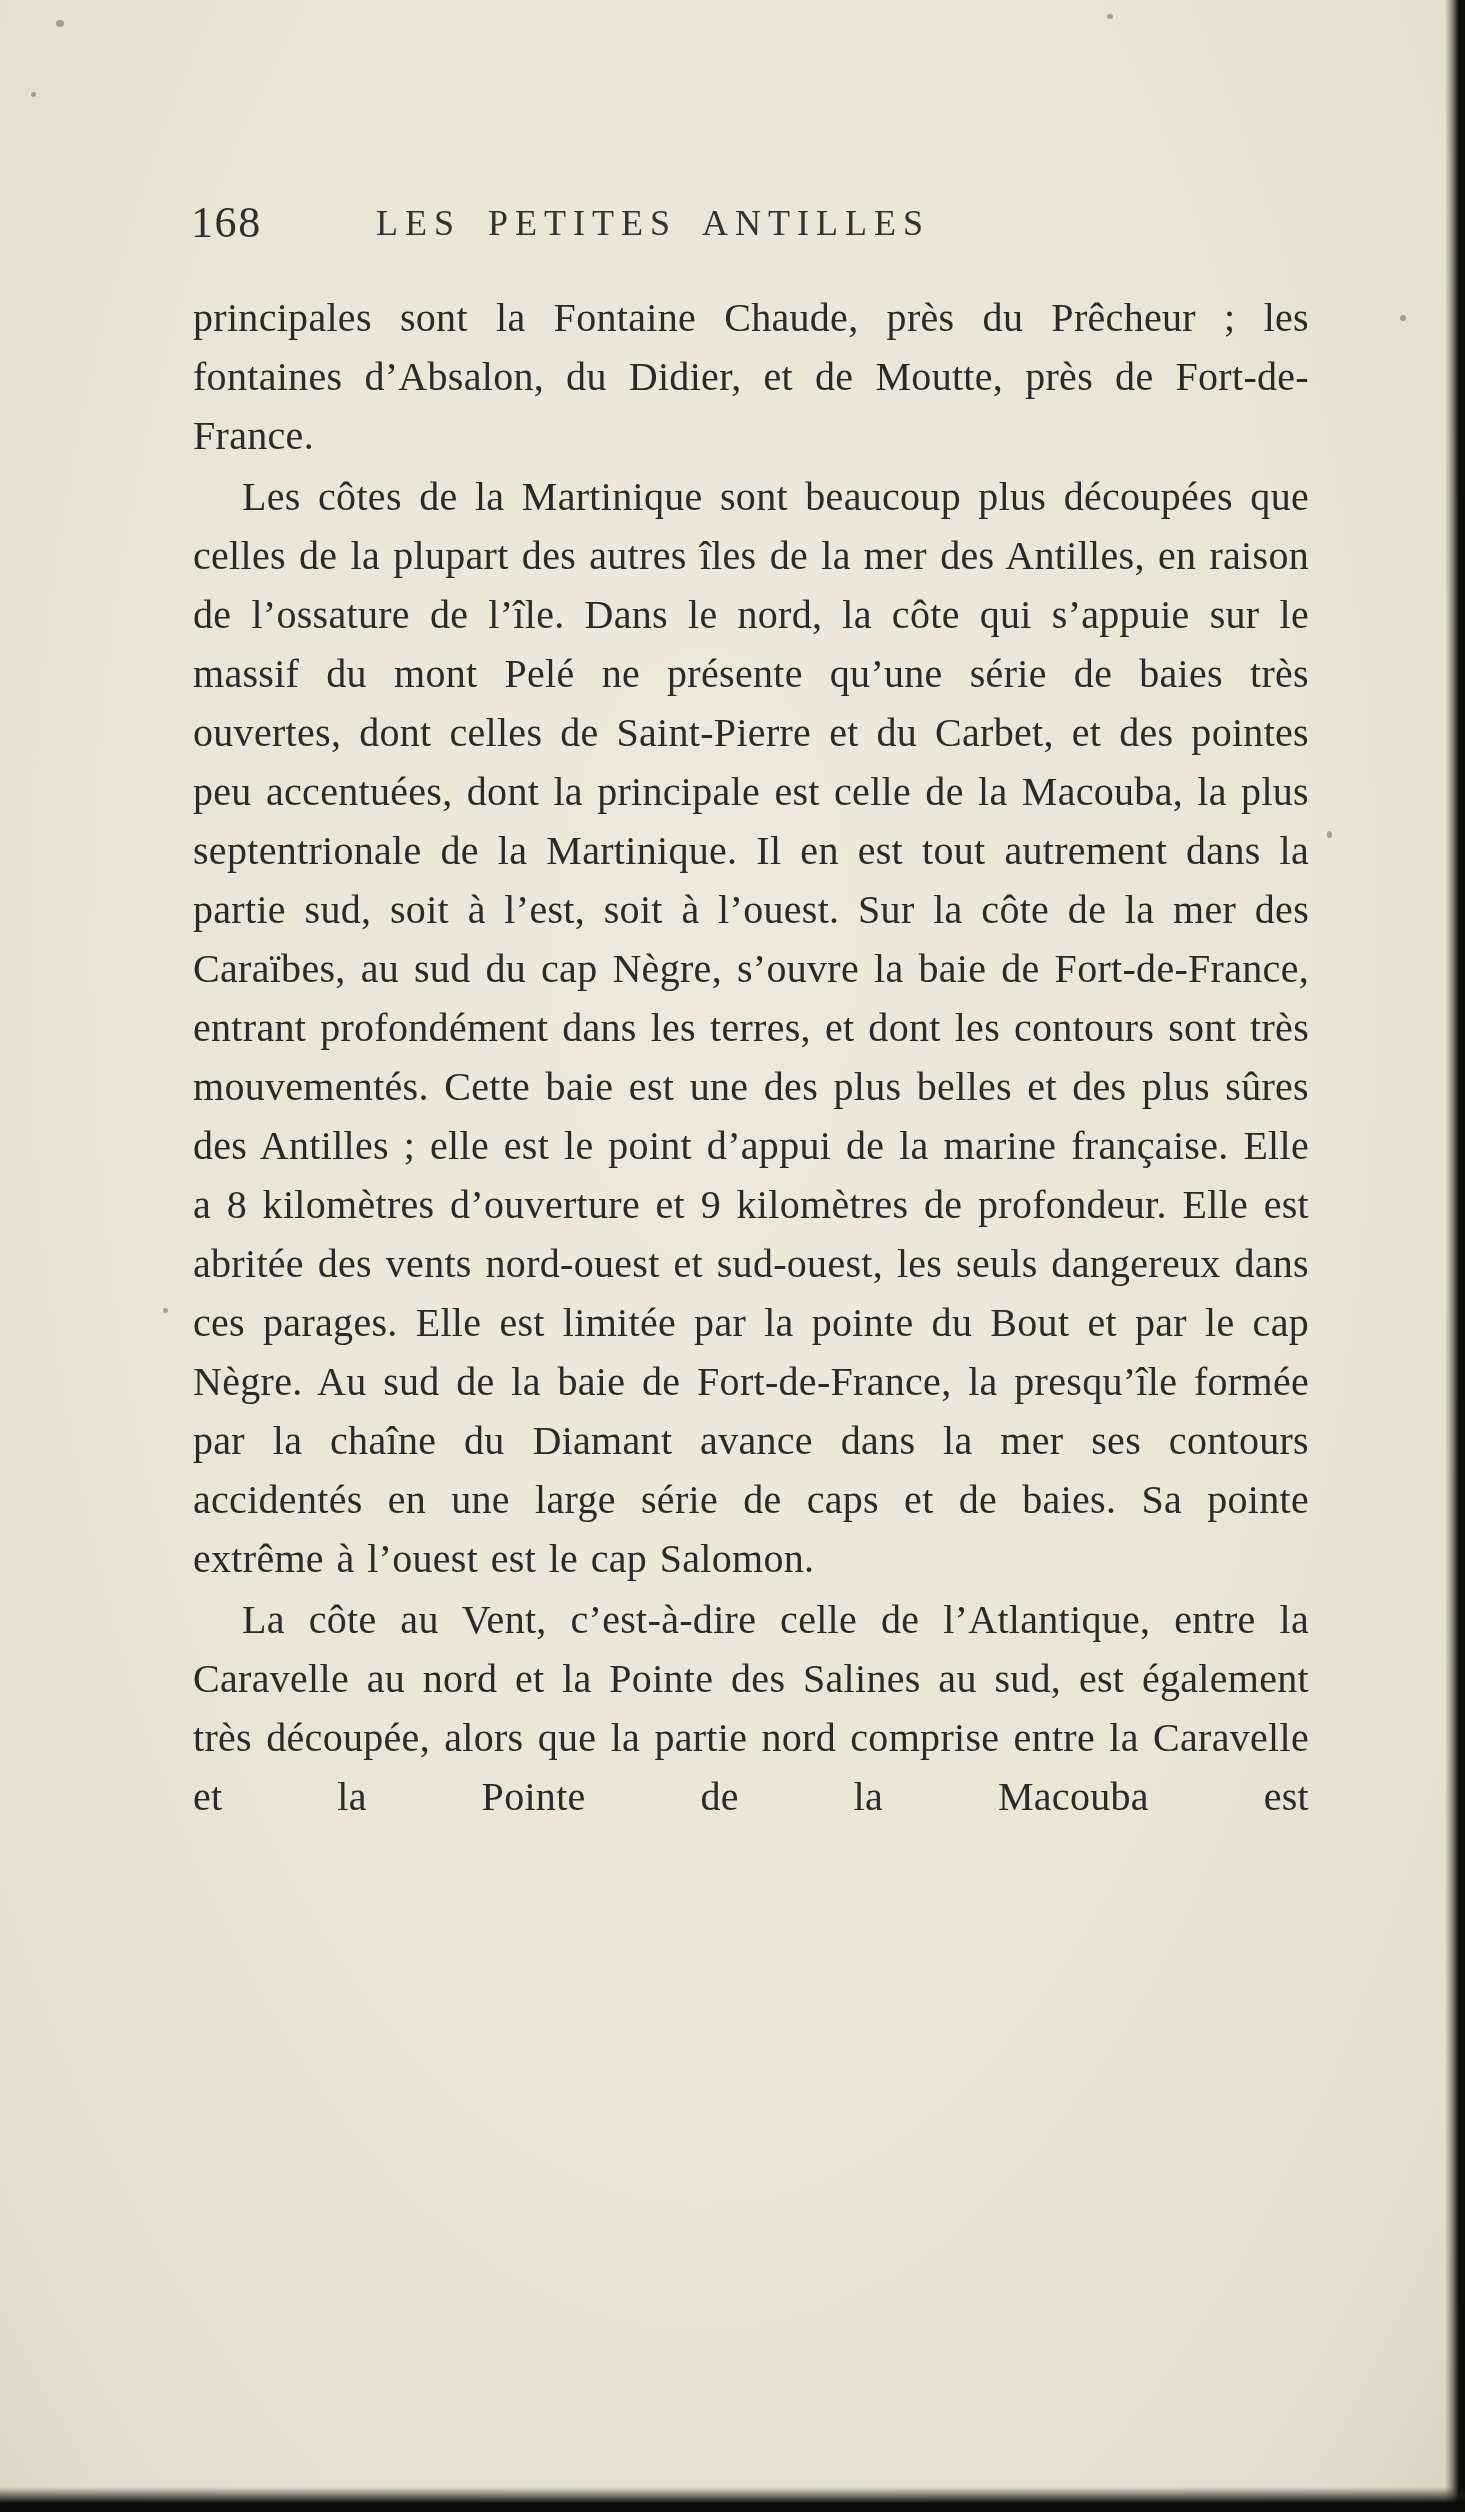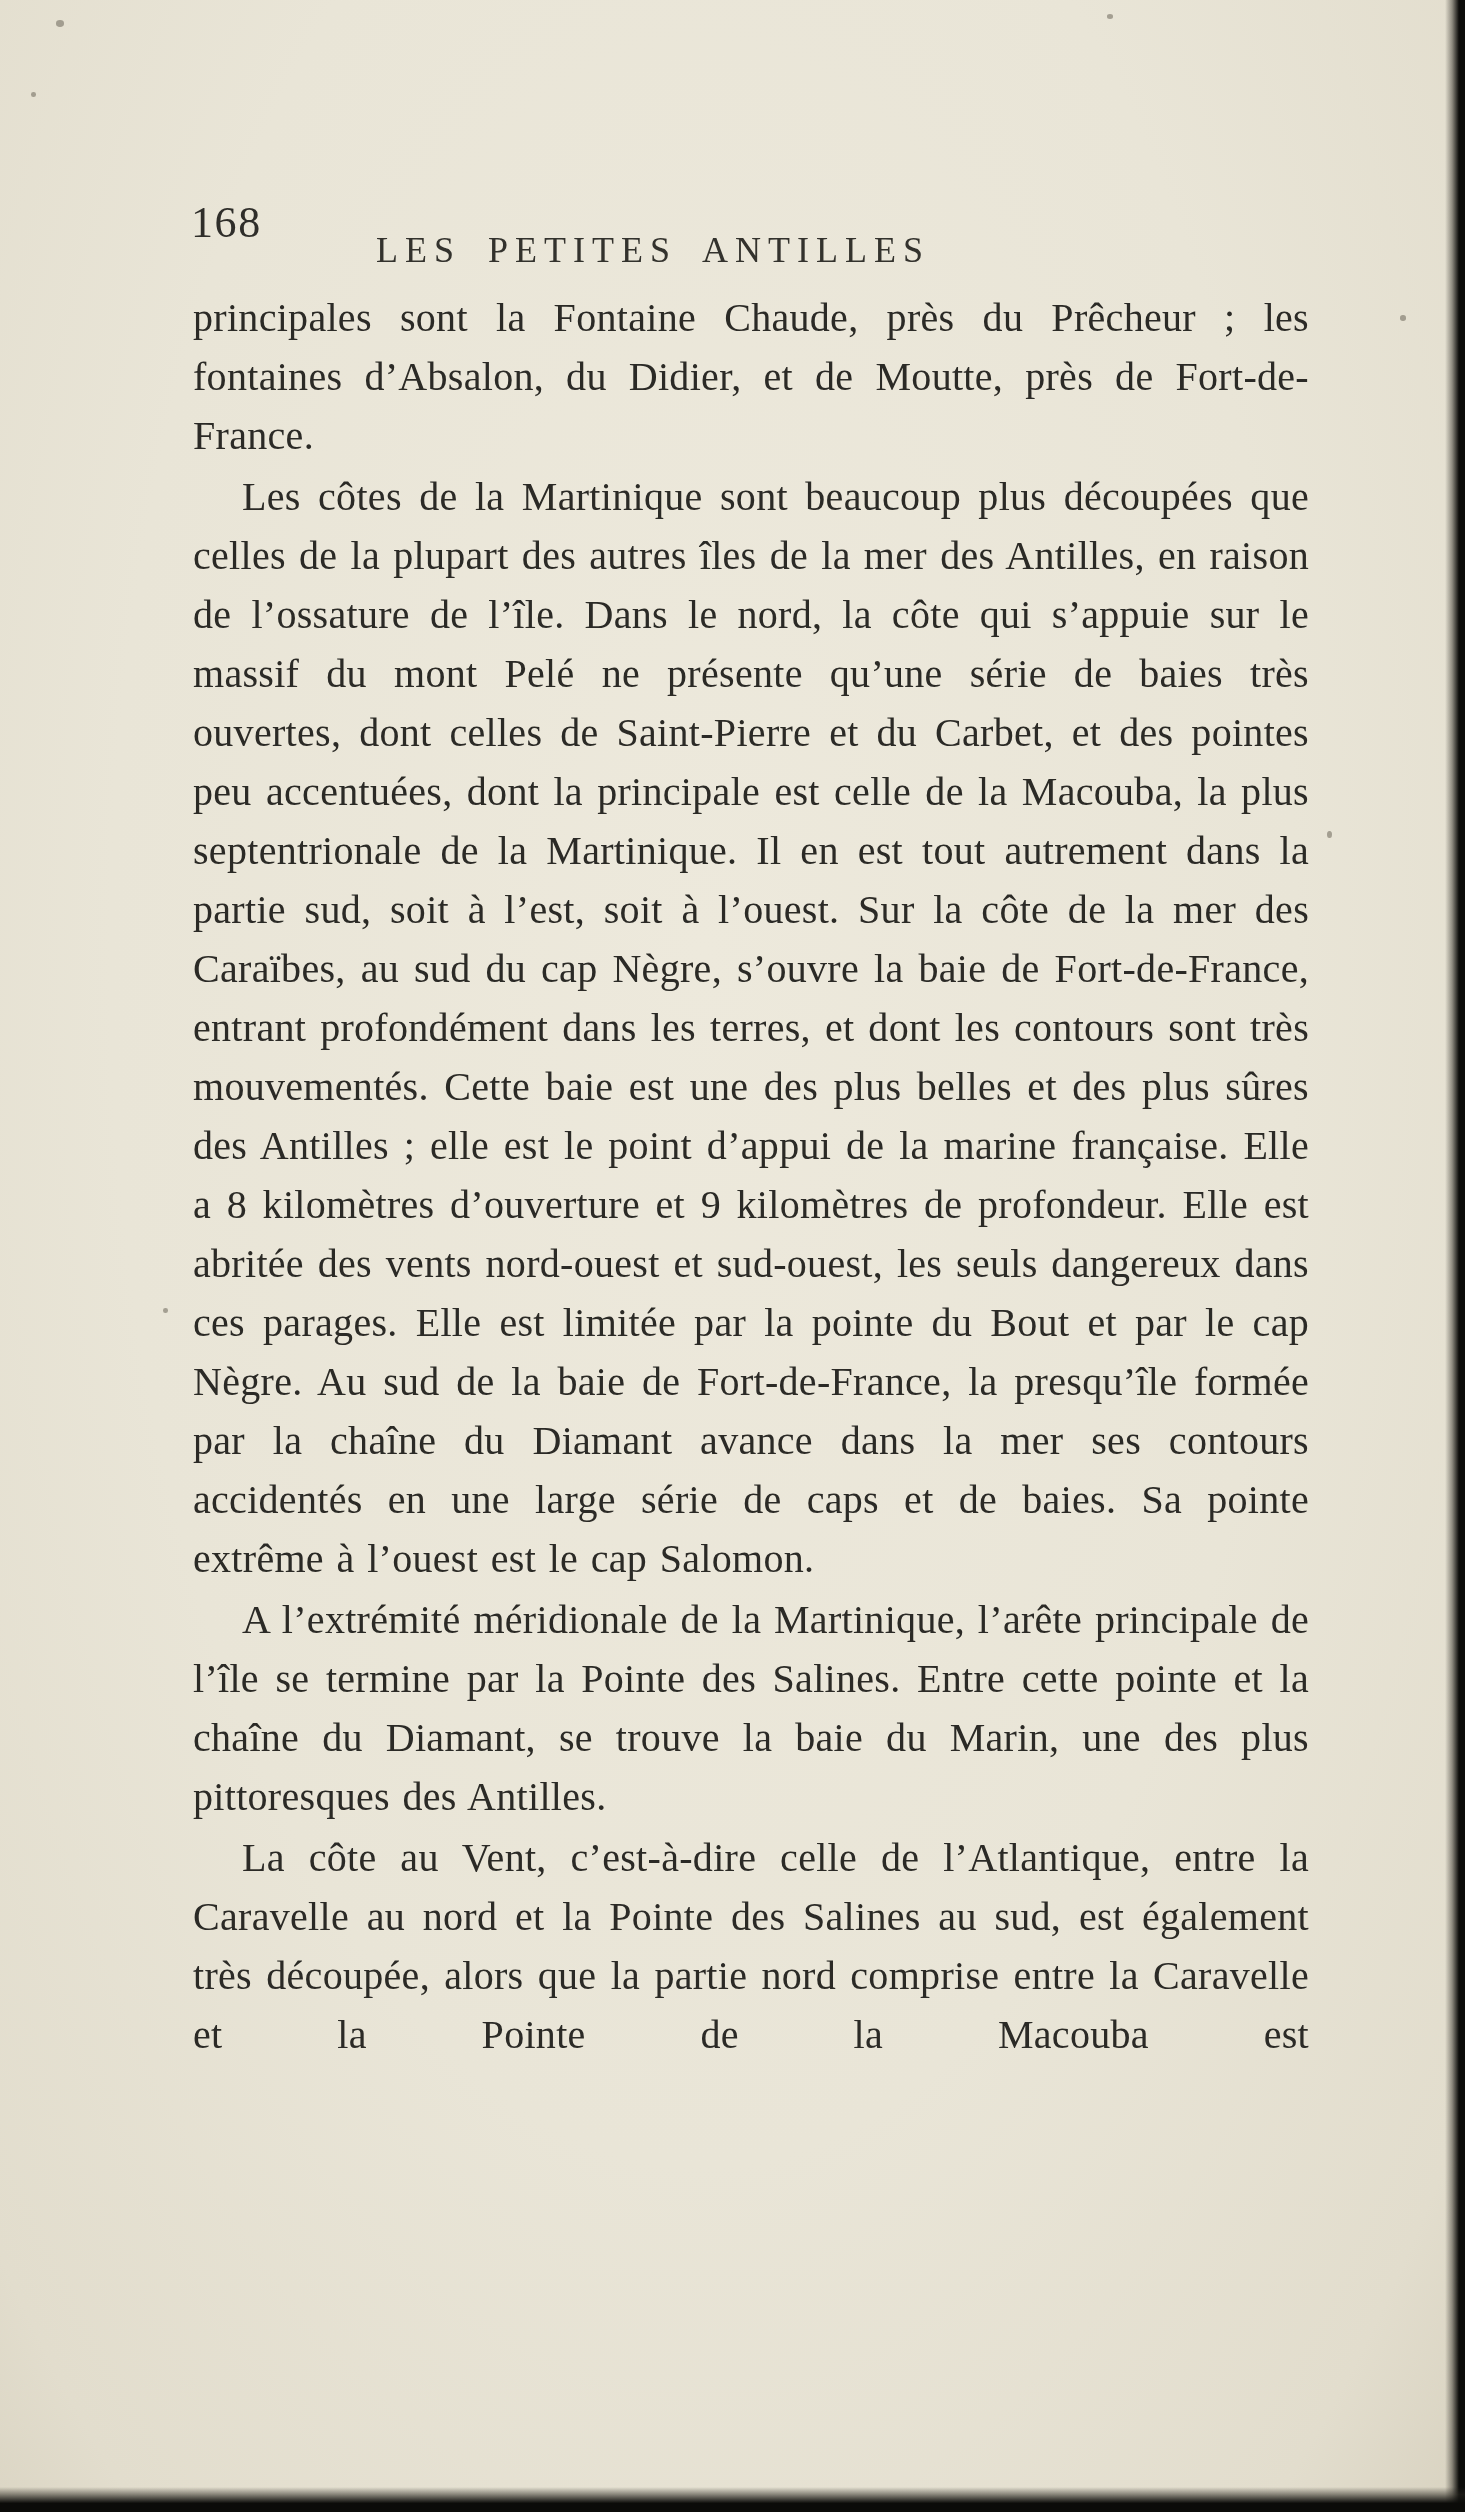--- a/index.html
+++ b/index.html
@@ -68,21 +68,20 @@
     position: absolute;
     left: 0;
     right: 0;
     top: 4.7px;
     text-align: center;
     padding-right: 196px;
     font-size: 36px;
     letter-spacing: 7px;
     word-spacing: 11px;
     color: #33322d;
-    margin-top: 27px;
   }
   .text-block {
     margin-top: 19px;
     font-size: 40px;
     line-height: 59px;
     text-align: justify;
     word-spacing: 2.3px;
     letter-spacing: 0.3px;
   }
   .text-block p {
@@ -110,21 +109,20 @@
   <div class="content">
 
     <div class="running-header">
       <span class="page-number">168</span>
       <span class="book-title">LES PETITES ANTILLES</span>
     </div>
 
     <div class="text-block">
       <p>principales sont la Fontaine Chaude, près du Prêcheur ; les fontaines d’Absalon, du Didier, et de Moutte, près de Fort-de-France.</p>
       <p class="indent">Les côtes de la Martinique sont beaucoup plus découpées que celles de la plupart des autres îles de la mer des Antilles, en raison de l’ossature de l’île. Dans le nord, la côte qui s’appuie sur le massif du mont Pelé ne présente qu’une série de baies très ouvertes, dont celles de Saint-Pierre et du Carbet, et des pointes peu accentuées, dont la principale est celle de la Macouba, la plus septentrionale de la Martinique. Il en est tout autrement dans la partie sud, soit à l’est, soit à l’ouest. Sur la côte de la mer des Caraïbes, au sud du cap Nègre, s’ouvre la baie de Fort-de-France, entrant profondément dans les terres, et dont les contours sont très mouvementés. Cette baie est une des plus belles et des plus sûres des Antilles ; elle est le point d’appui de la marine française. Elle a 8 kilomètres d’ouverture et 9 kilomètres de profondeur. Elle est abritée des vents nord-ouest et sud-ouest, les seuls dangereux dans ces parages. Elle est limitée par la pointe du Bout et par le cap Nègre. Au sud de la baie de Fort-de-France, la presqu’île formée par la chaîne du Diamant avance dans la mer ses contours accidentés en une large série de caps et de baies. Sa pointe extrême à l’ouest est le cap Salomon.</p>
-      <p class="indent">A l’extrémité méridionale de la Martinique, l’arête principale de l’île se termine par la Pointe des Salines. Entre cette pointe et la chaîne du Diamant, se trouve la baie du Marin, une des plus pittoresques des Antilles.</p>
       <p class="indent fill-last">La côte au Vent, c’est-à-dire celle de l’Atlantique, entre la Caravelle au nord et la Pointe des Salines au sud, est également très découpée, alors que la partie nord comprise entre la Caravelle et la Pointe de la Macouba est</p>
     </div>
 
   </div>
 
   <div class="edge-right"></div>
   <div class="edge-bottom"></div>
 
 </div>
 

